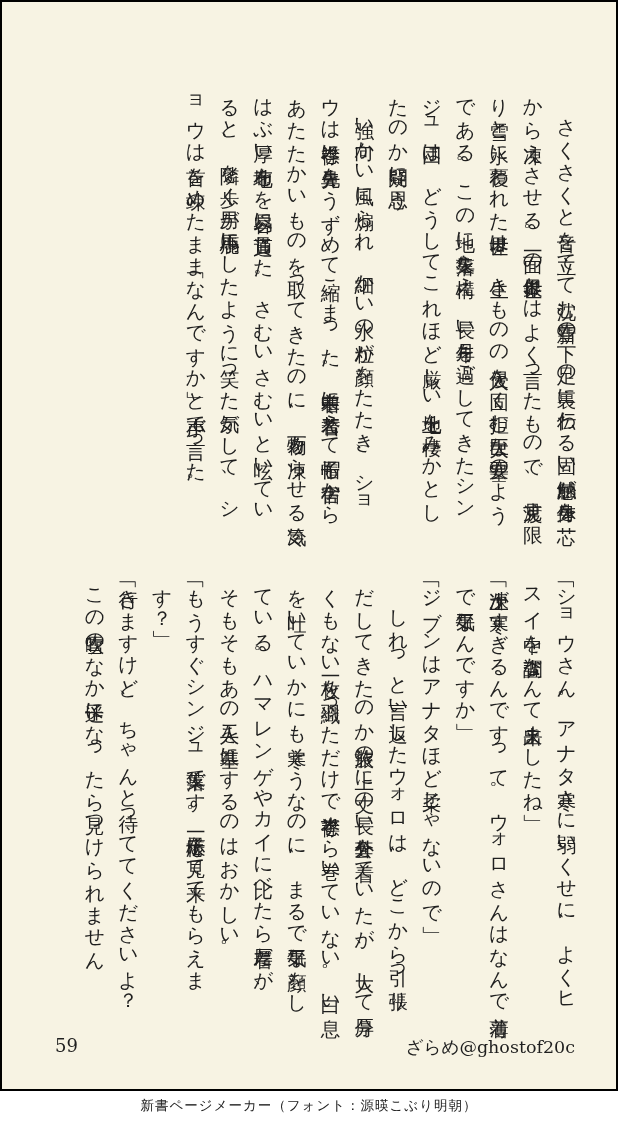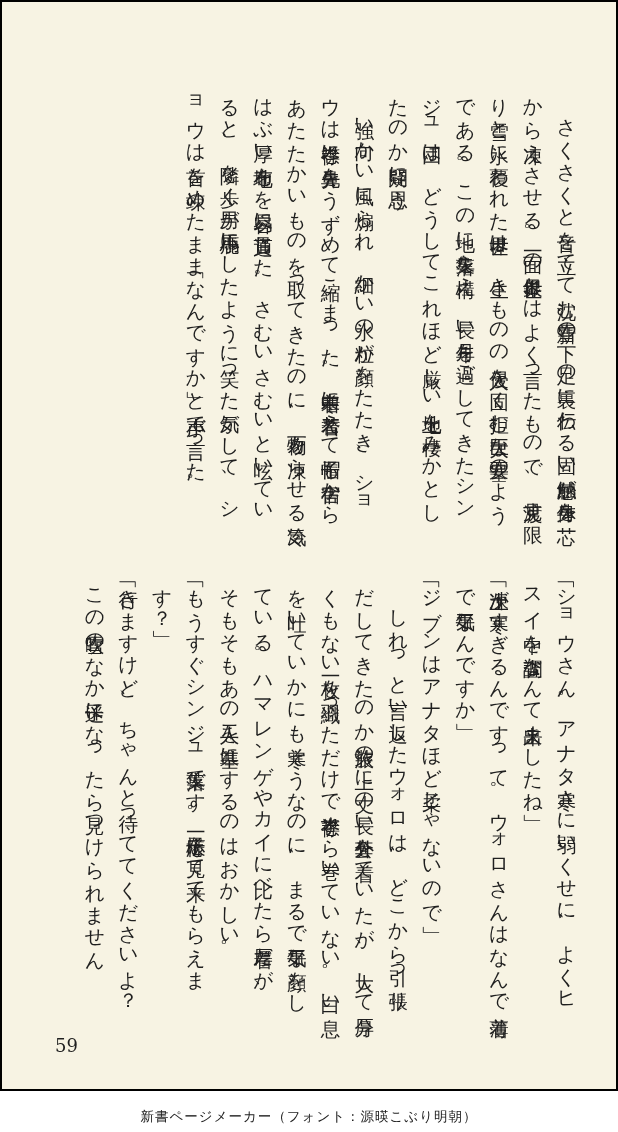--- a/index.html
+++ b/index.html
@@ -62,21 +62,21 @@
   
   .caption-bar {
     position: absolute;
     left: 0;
     top: 1091px;
     width: 618px;
     height: 41px;
     background: #ffffff;
   }
   .caption-text {
-    padding-top: 17px;
+    padding-top: 6px;
     text-align: center;
     font-size: 13.5px;
     letter-spacing: 1px;
     color: #222222;
   }
 </style>
 </head>
 <body>
 
 <div id="screen">
@@ -91,20 +91,21 @@
     <div class="vtext bottom-block">
       <p>「ショウさん。アナタ寒さに弱いくせに、よくヒスイ中を調査なんて出来ましたね」</p>
       <p>「凍土が寒すぎるんですって。ウォロさんはなんで薄着で平気なんですか」</p>
       <p>「ジブンはアナタほど柔じゃないので」</p>
       <p>　しれっと言い返したウォロは、どこから引っ張りだしてきたのか旅装の上に丈の長い外套を着ていたが、大して分厚くもない一枚を羽織っただけで襟巻すら巻いていない。白い息を吐いていかにも寒そうなのに、まるで平気な顔をしている。ハマレンゲやカイに比べたら厚着だが、そもそもあの二人を基準にするのはおかしい。</p>
       <p>「もうすぐシンジュ集落です。一応様子を見て来てもらえます？」</p>
       <p>「行きますけど、ちゃんと待っててくださいよ？この吹雪のなか迷子になったら見つけられません</p>
     </div>
 
     <div class="page-number">59</div>
+    <div class="credit">ざらめ@ghostof20c</div>
 
   </div>
 
   <div class="caption-bar">
     <div class="caption-text">新書ページメーカー（フォント：源暎こぶり明朝）</div>
   </div>
 
 </div>
 
 </body></html>

